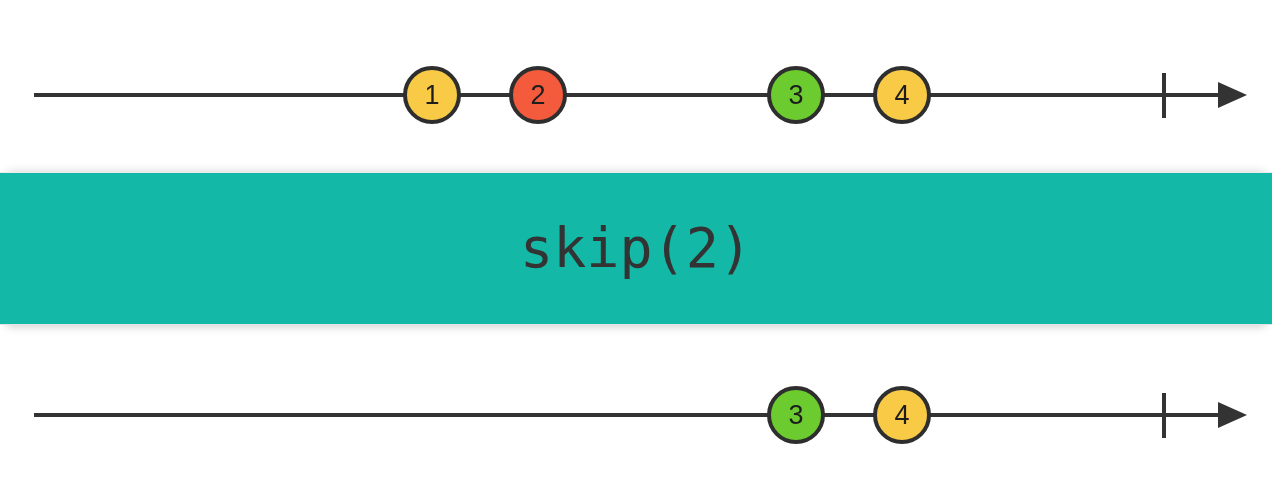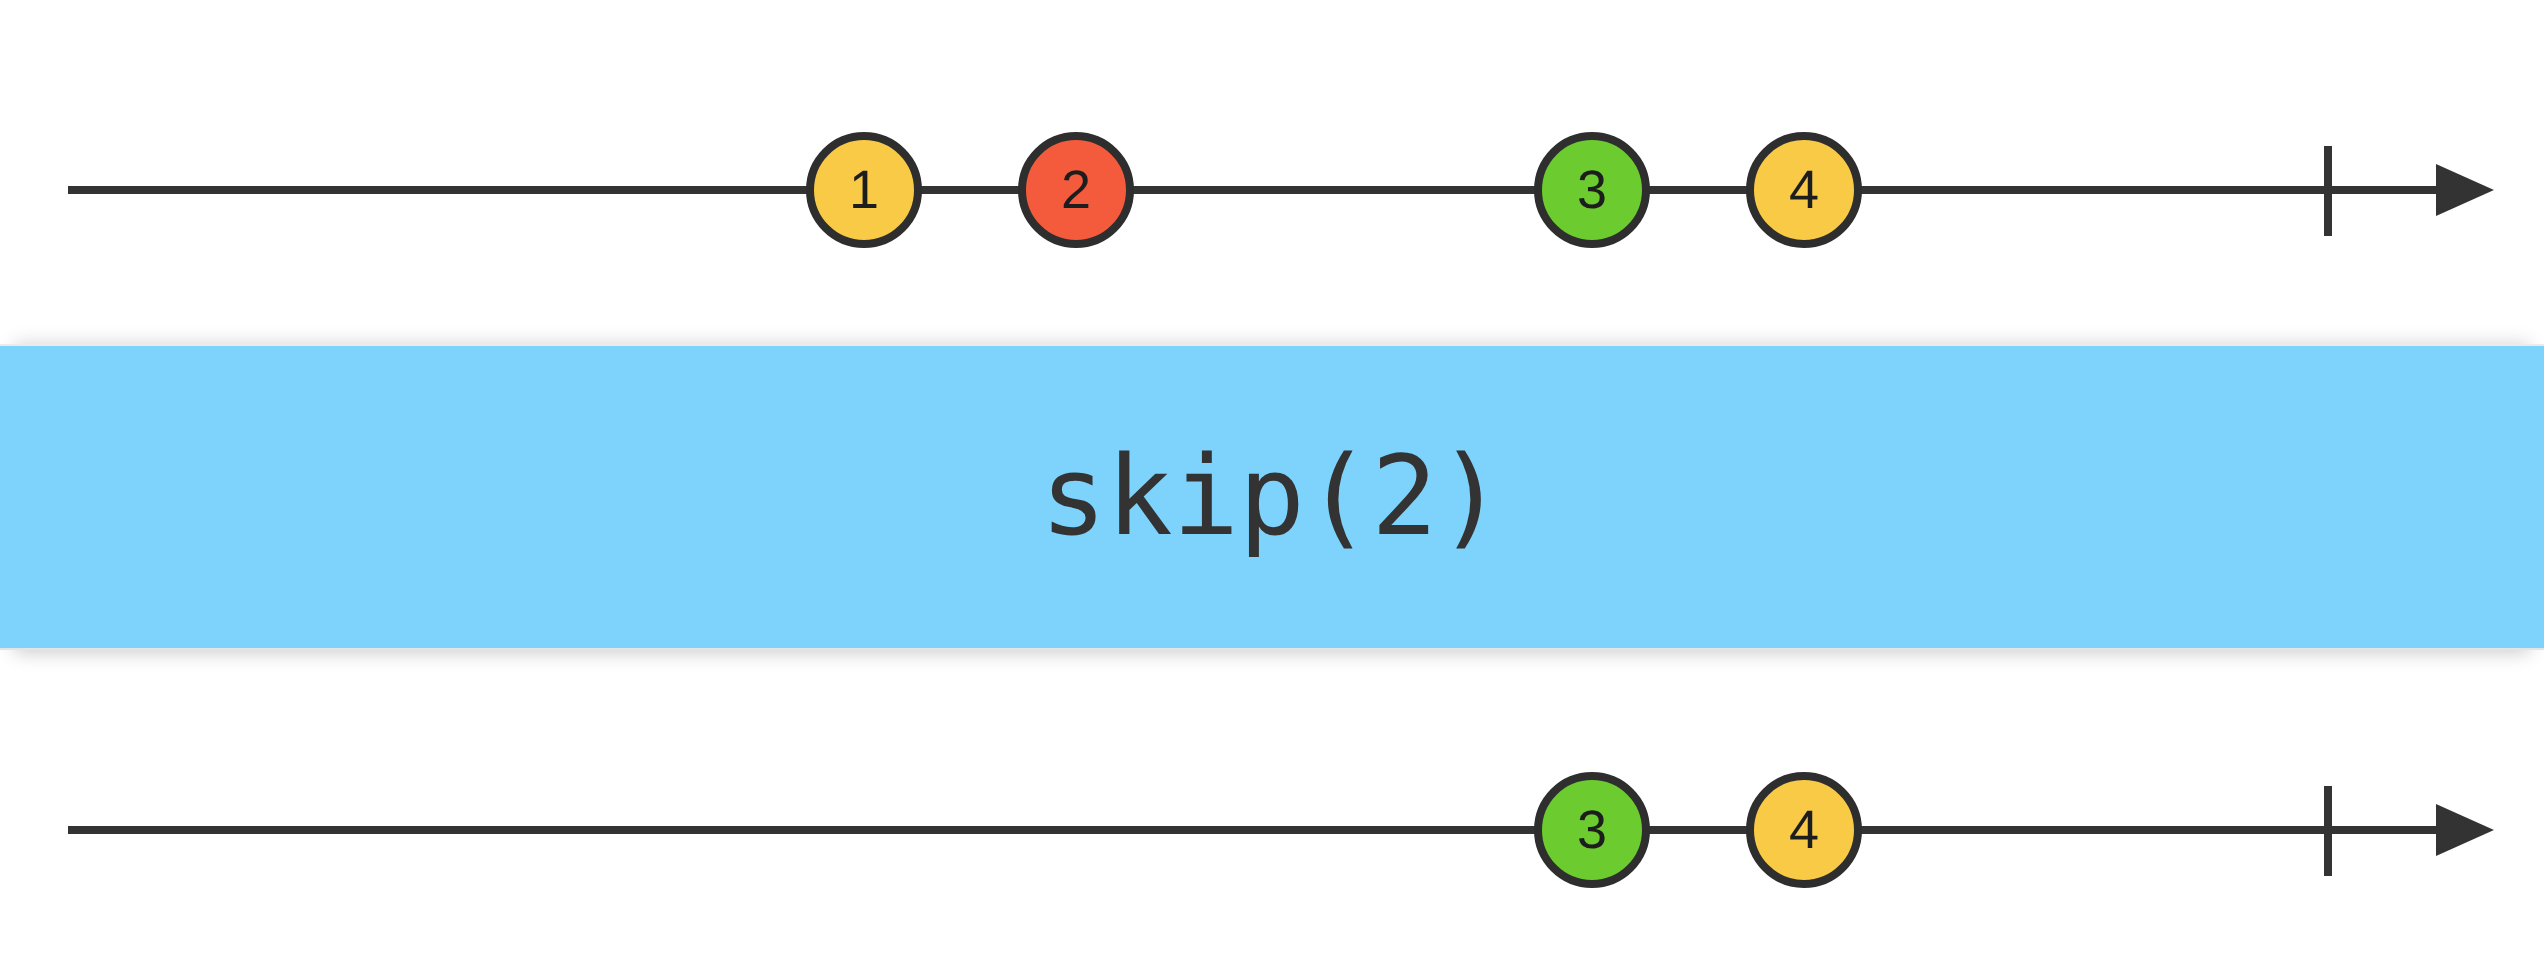--- a/index.html
+++ b/index.html
@@ -37,21 +37,21 @@
     display: block;
   }
 
   
   .operator-box {
     position: absolute;
     left: 0;
     top: 172px;
     width: 1272px;
     height: 153px;
-    background: #7dd3fc;
+    background: #14b8a6;
     box-sizing: border-box;
     border-top: 1px solid #ebebeb;
     border-bottom: 1px solid #e4e4e4;
     box-shadow:
        0 -7px 9px -7px rgba(0, 0, 0, 0.18),
        0  8px 9px -7px rgba(0, 0, 0, 0.22);
     display: flex;
     align-items: center;
     justify-content: center;
     z-index: 5;

